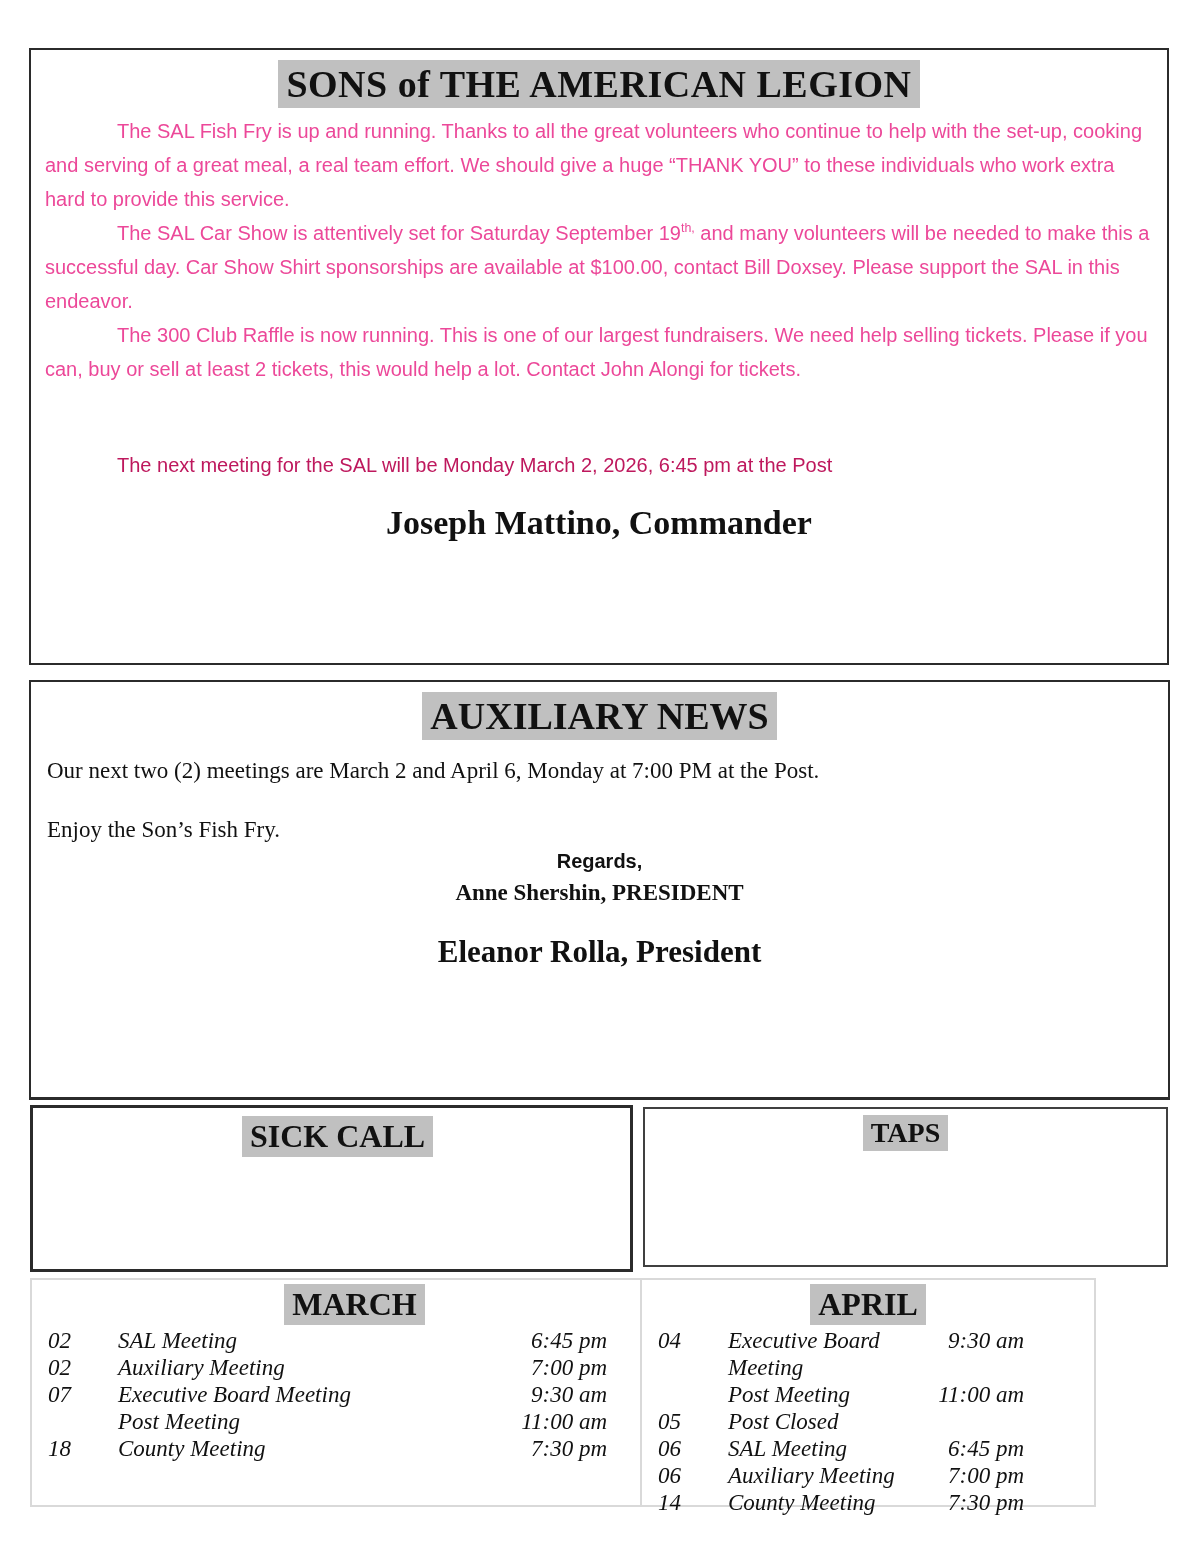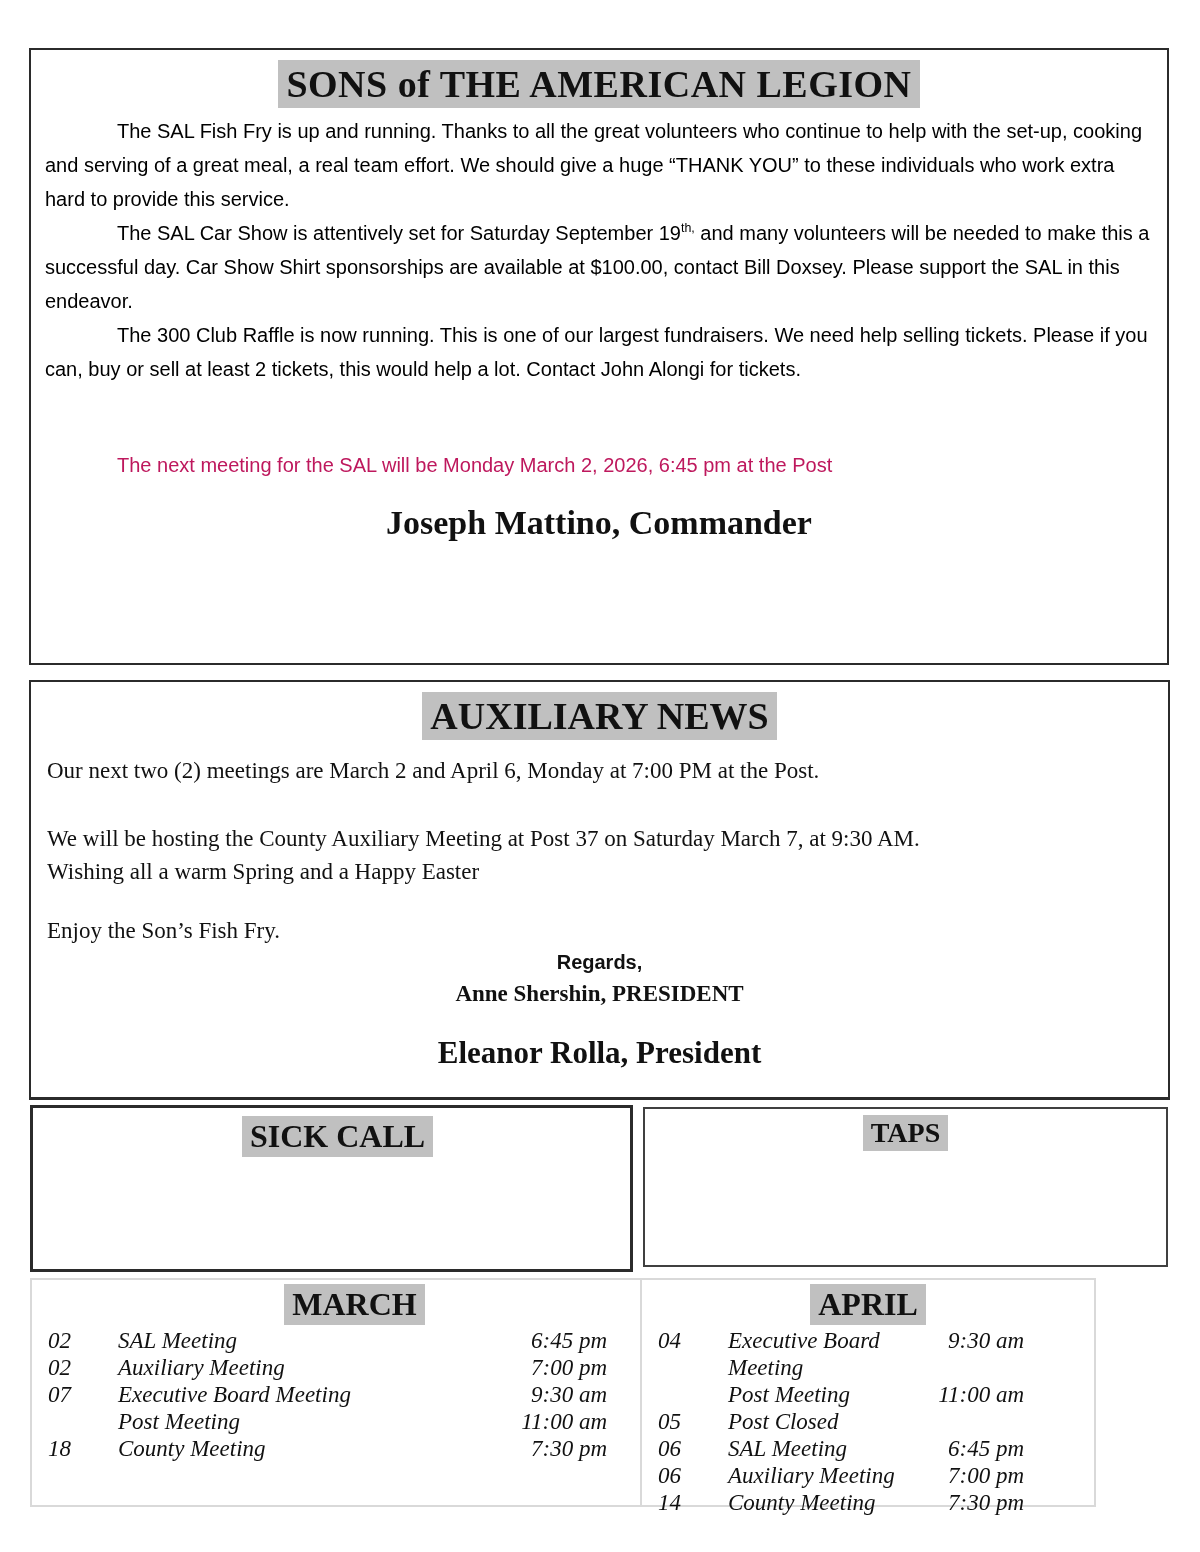--- a/index.html
+++ b/index.html
@@ -28,21 +28,21 @@
     border: 2px solid #2b2b2b;
     padding: 10px 14px 0 14px;
   }
   .sal-title {
     font-size: 38px; font-weight: bold; letter-spacing: 0.5px;
     font-family: "Liberation Serif", serif;
   }
   .sal-body {
     margin-top: 6px;
     font-family: "Liberation Sans", sans-serif;
-    font-size: 20px; line-height: 34px; color: #000000;
+    font-size: 20px; line-height: 34px; color: #ec4899;
   }
   .sal-body p { text-indent: 72px; }
   sup { font-size: 0.62em; vertical-align: super; line-height: 0; }
   .sal-meeting {
     margin-top: 62px;
     font-family: "Liberation Sans", sans-serif;
     font-size: 20px; line-height: 34px; color: #be185d;
     text-indent: 72px;
   }
   .sal-signature {
@@ -120,21 +120,20 @@
     <div class="sal-meeting">The next meeting for the SAL will be Monday March 2, 2026, 6:45 pm at the Post</div>
     <div class="center sal-signature">Joseph Mattino, Commander</div>
   </section>
 
   <section class="box aux-box">
     <div class="center">
       <span class="hl aux-title">AUXILIARY NEWS</span>
     </div>
     <div class="aux-body">
       <p class="aux-p1">Our next two (2) meetings are March 2 and April 6, Monday at 7:00 PM at the Post.</p>
-      <p class="aux-p2"><span>We will be hosting the County Auxiliary Meeting at Post 37 on Saturday March 7, at 9:30 AM.</span><br><span>Wishing all a warm Spring and a Happy Easter</span></p>
       <p class="aux-p3">Enjoy the Son’s Fish Fry.</p>
     </div>
     <div class="center aux-regards">Regards,</div>
     <div class="center aux-president">Anne Shershin, PRESIDENT</div>
     <div class="center aux-signature">Eleanor Rolla, President</div>
   </section>
 
   <section class="box sick-box">
     <div class="center">
       <span class="hl sick-title">SICK CALL</span>

